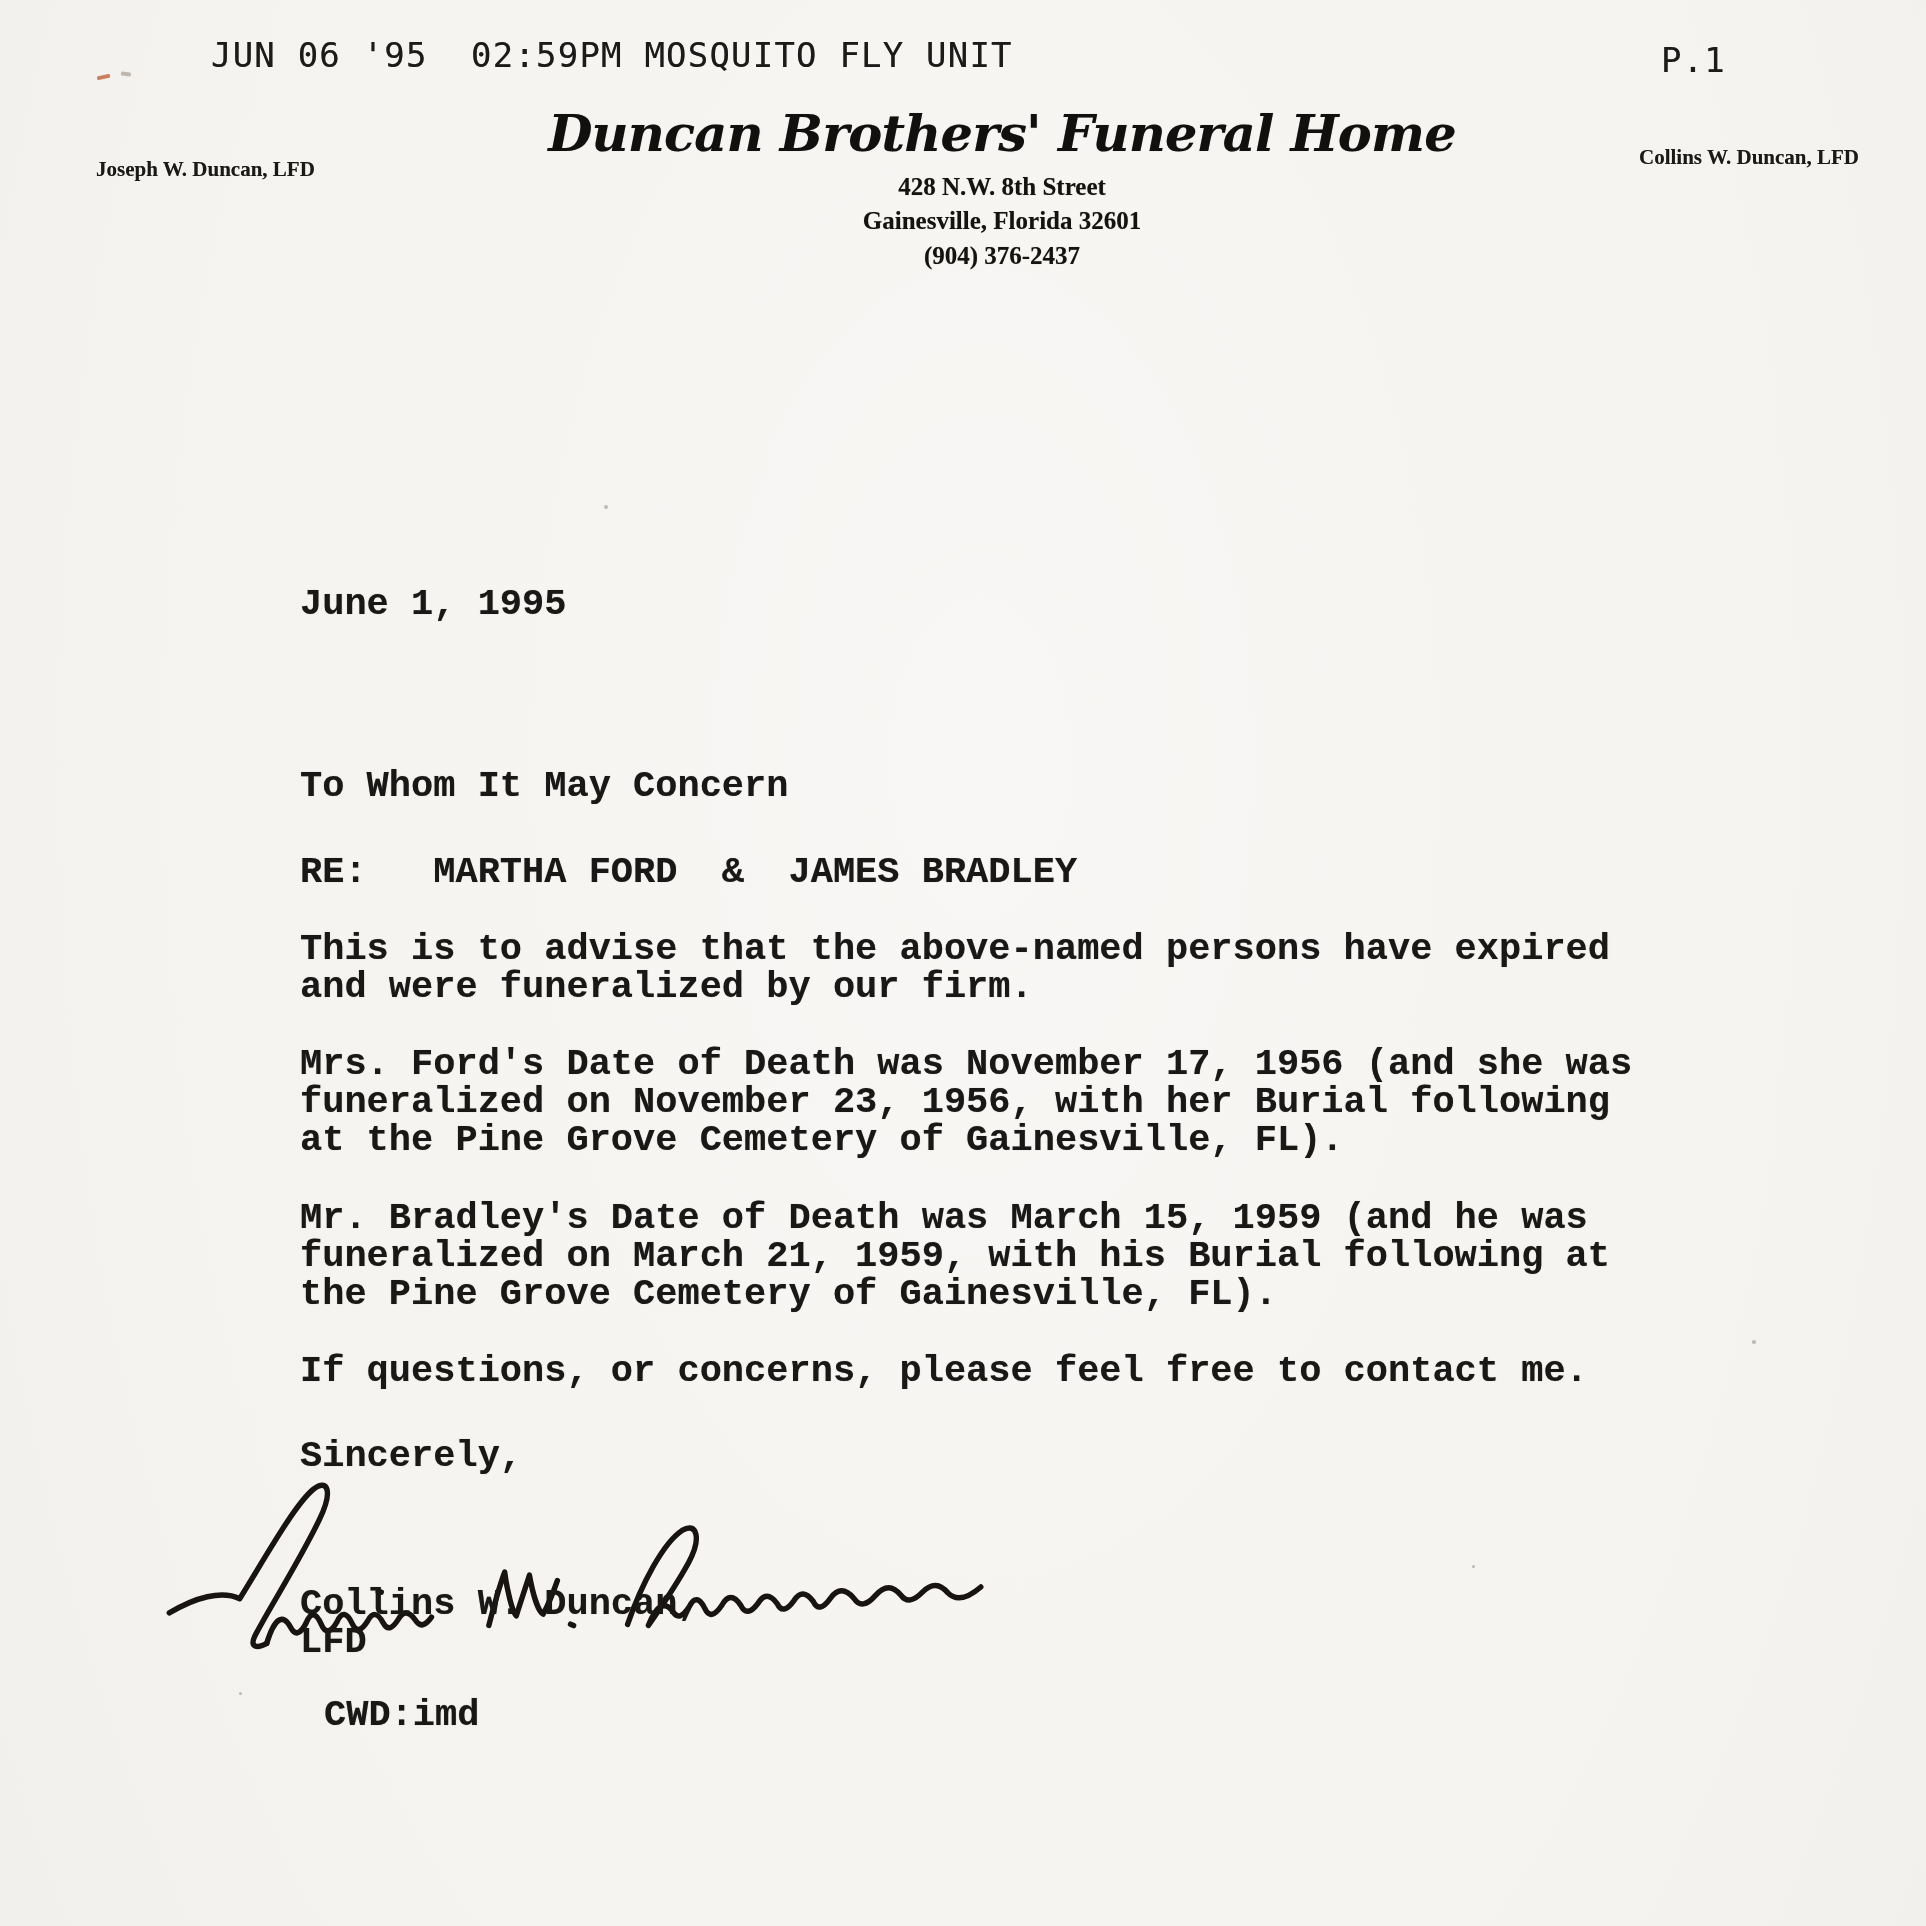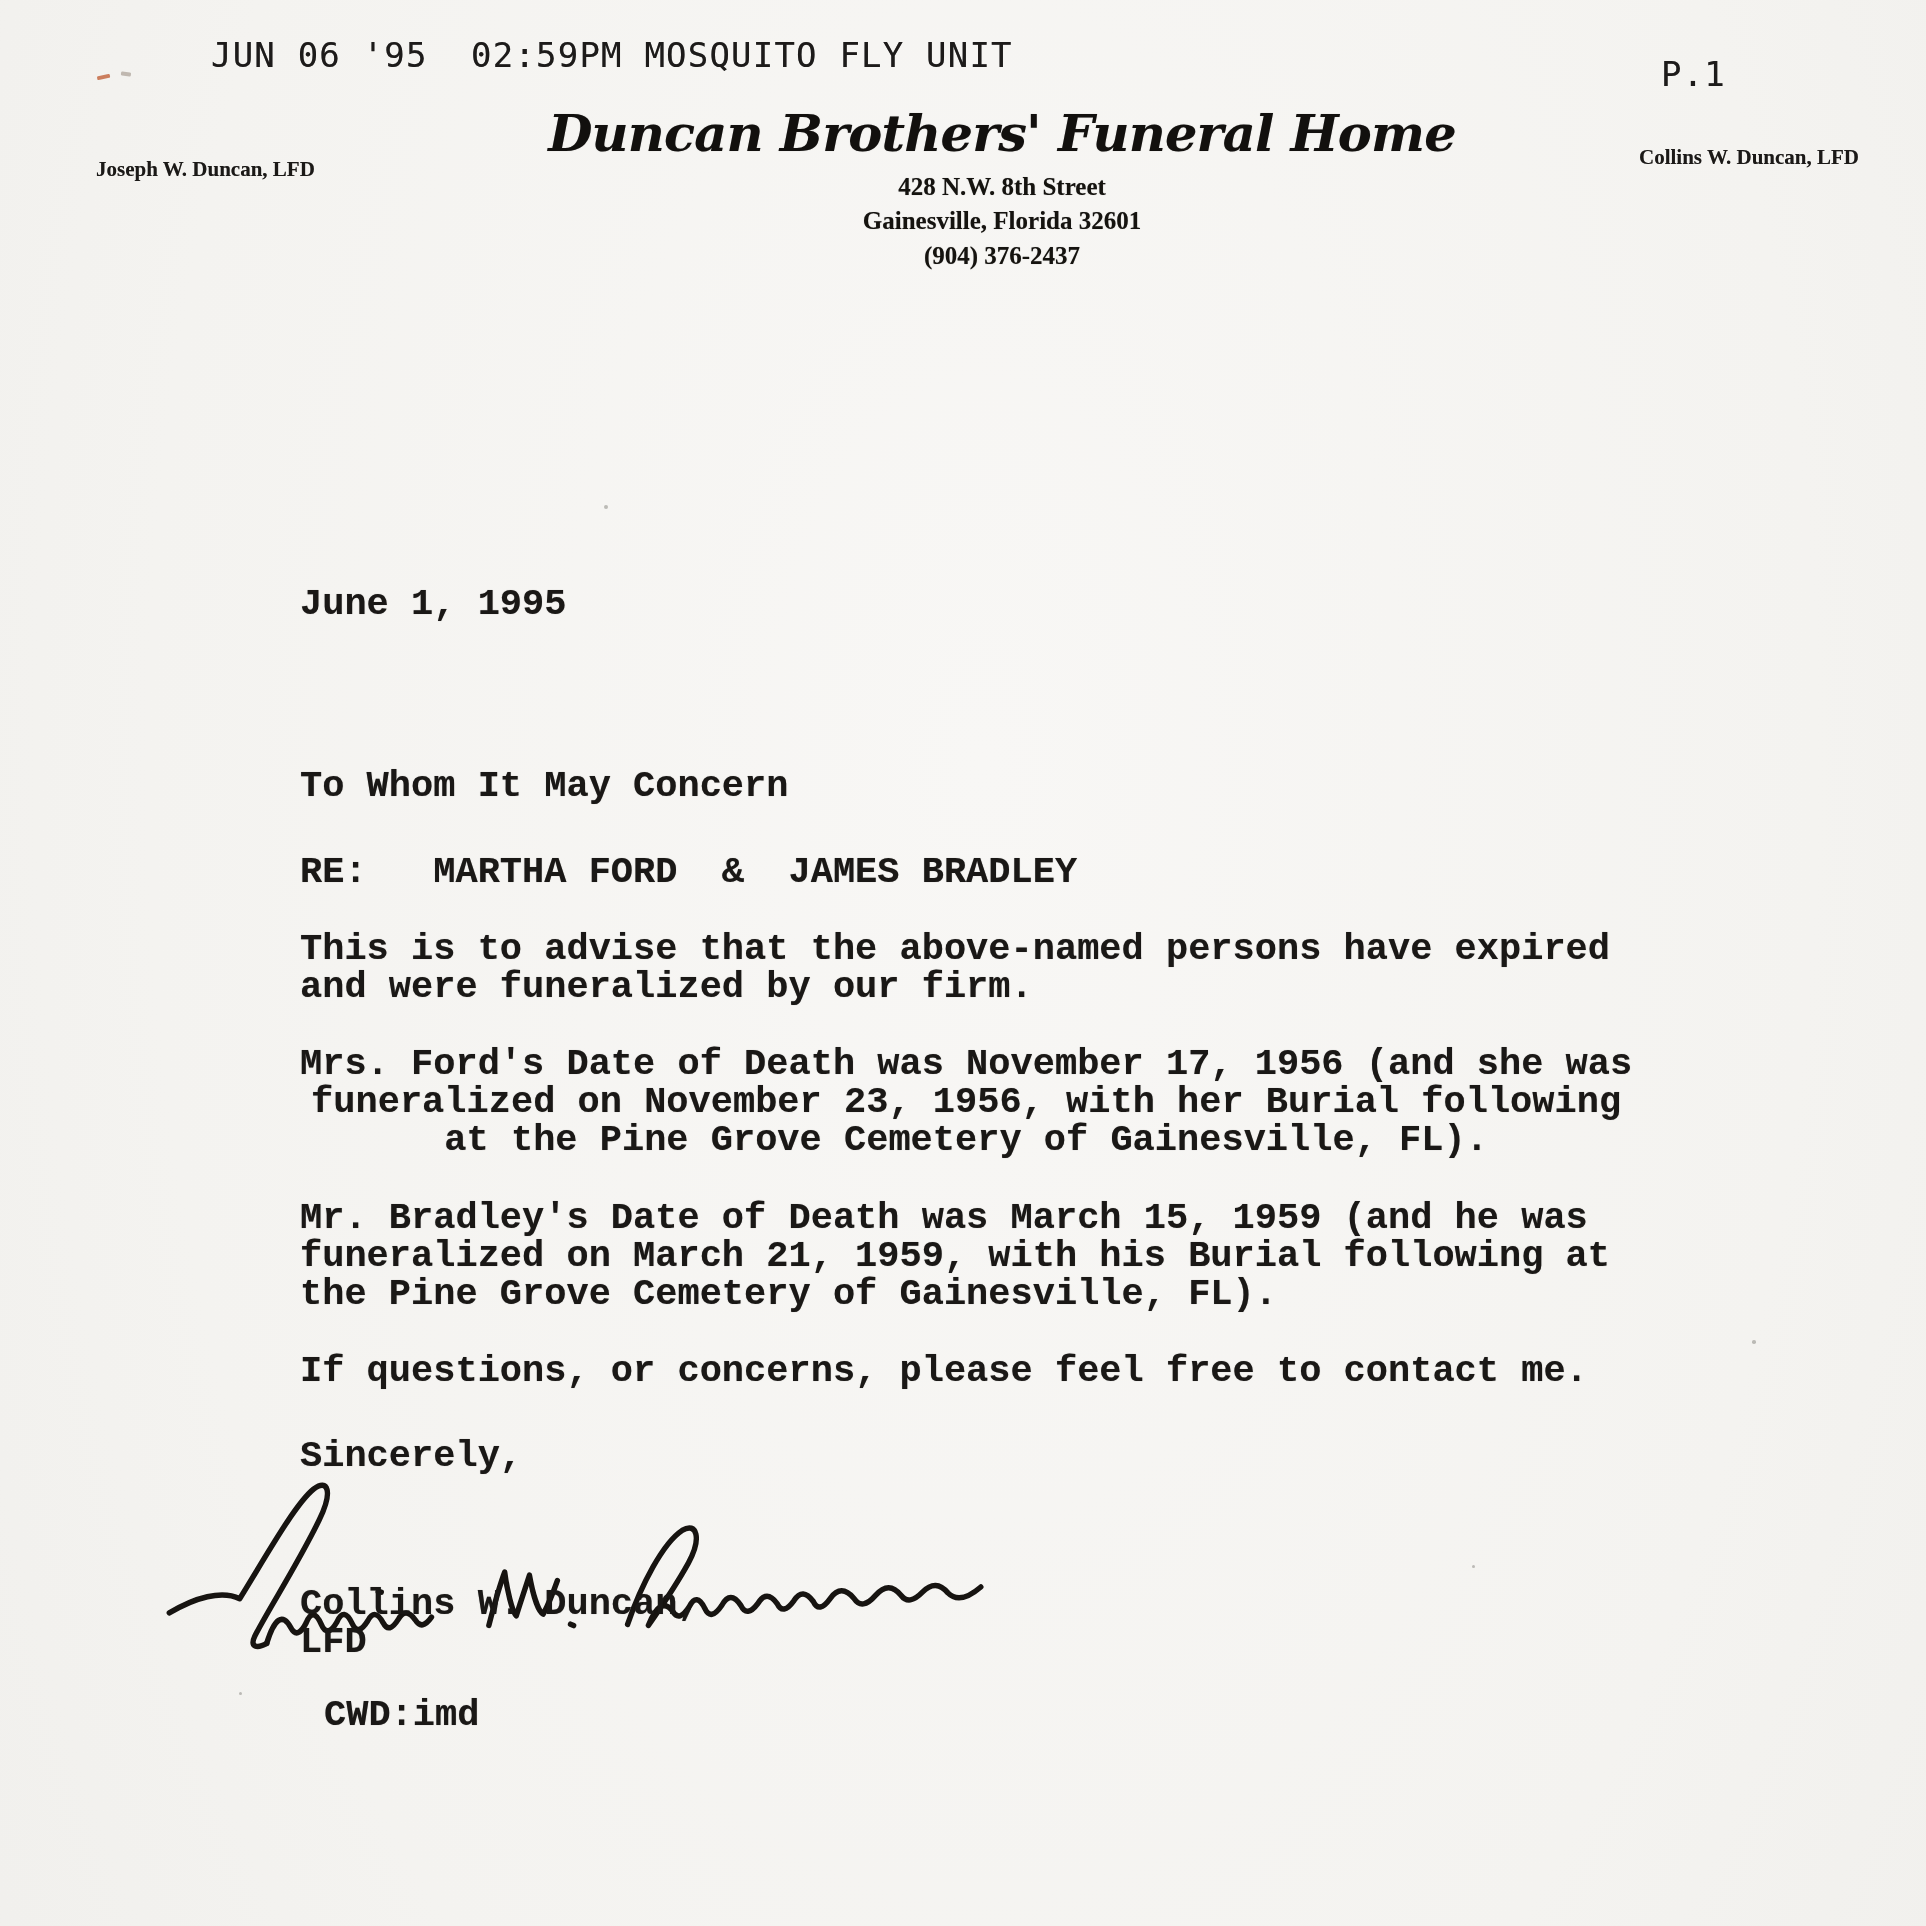--- a/index.html
+++ b/index.html
@@ -22,21 +22,21 @@
   .fax-line {
     position: absolute;
     font-family: "DejaVu Sans Mono", monospace;
     font-size: 34px;
     letter-spacing: 1.2px;
     color: #1d1b1a;
     text-shadow: 0 0 0.4px rgba(20,20,20,.55);
     white-space: pre;
   }
   .fax-stamp { left: 211px; top: 35px; }
-  .fax-page  { left: 1661px; top: 54px; text-align: center; }
+  .fax-page  { left: 1661px; top: 40px; text-align: center; }
 
   .scan-artifact {
     position: absolute; left: 97px; top: 68px; width: 42px; height: 15.4px;
   }
   .scan-artifact i {
     position: absolute; display: block; border-radius: 1.2px;
   }
   .scan-artifact .m1 { left: 0; top: 7px; width: 13px; height: 3.5px; background: #c06038; transform: rotate(-12deg); opacity:.8;}
   .scan-artifact .m2 { left: 24px; top: 3.9px; width: 10px; height: 3.5px; background: #a99f96; transform: rotate(8deg); opacity:.7;}
 
@@ -92,21 +92,21 @@
     line-height: 38px;
     letter-spacing: 0;
     color: #1a1816;
     white-space: pre-wrap;
     text-shadow: 0 0 0.8px rgba(25,22,20,.45);
   }
   .t-date       { top: 585px; }
   .t-salutation { top: 737px; margin-top: 30px; }
   .t-re         { top: 853px; }
   .t-p1         { top: 930px; }
-  .t-p2         { top: 1045px; text-align: center; }
+  .t-p2         { top: 1045px; }
   .t-p3         { top: 1199px; }
   .t-p4         { top: 1352px; }
   .t-closing    { top: 1437px; }
   .t-name       { top: 1585px; }
   .t-ref        { top: 1696px; margin-left: 24px; }
 
   
   .signature {
     position: absolute;
     left: 163px; top: 1468px;

